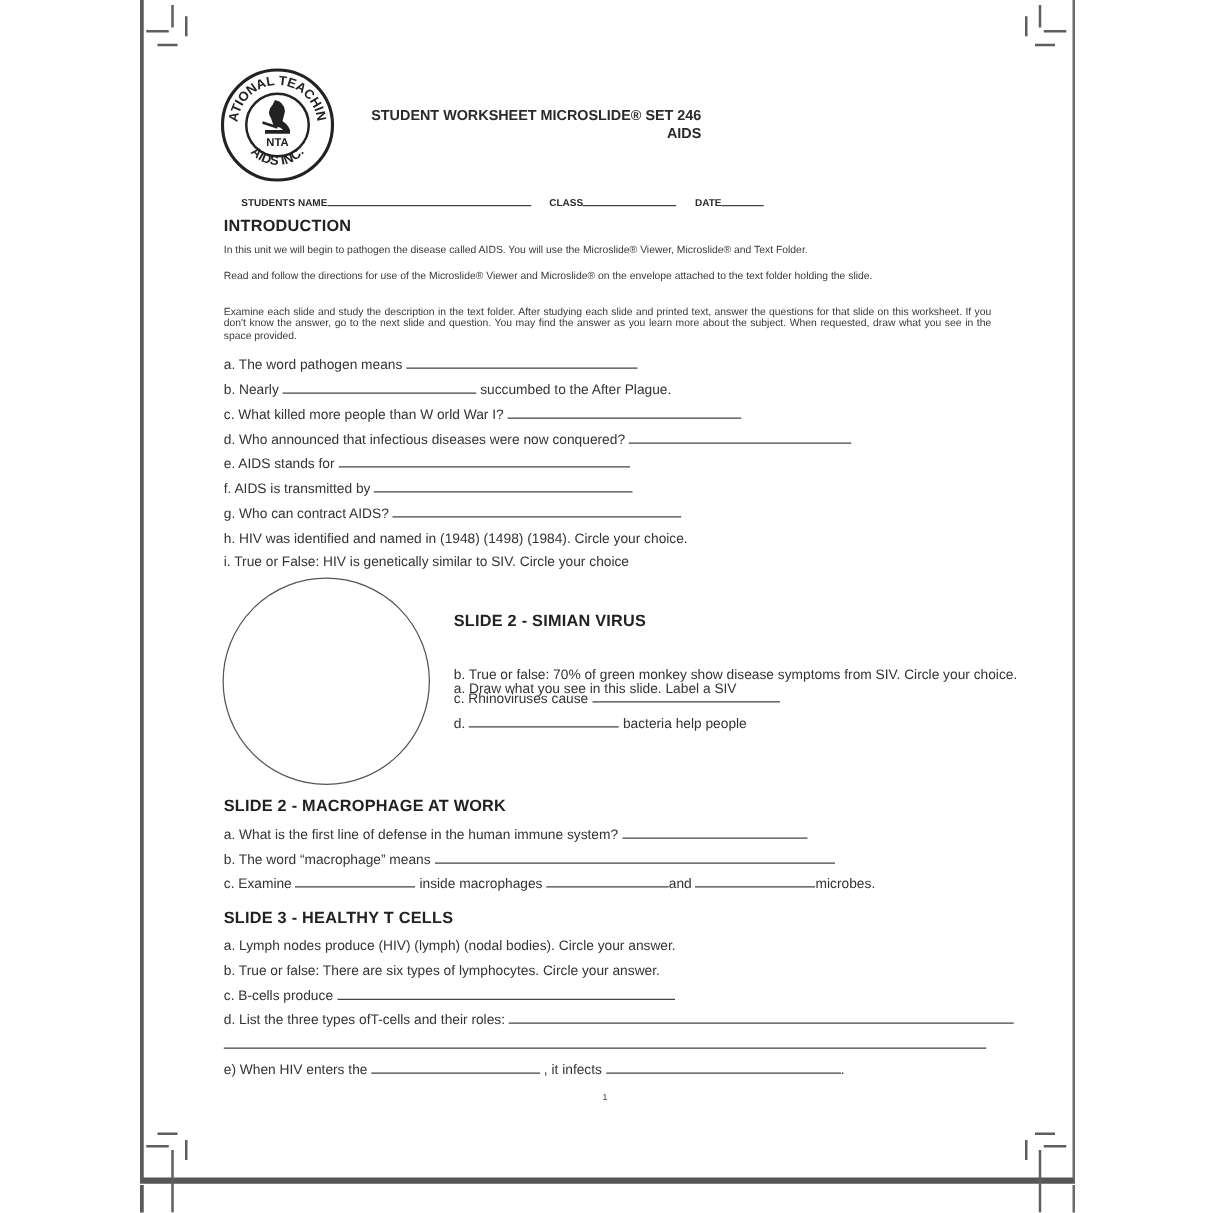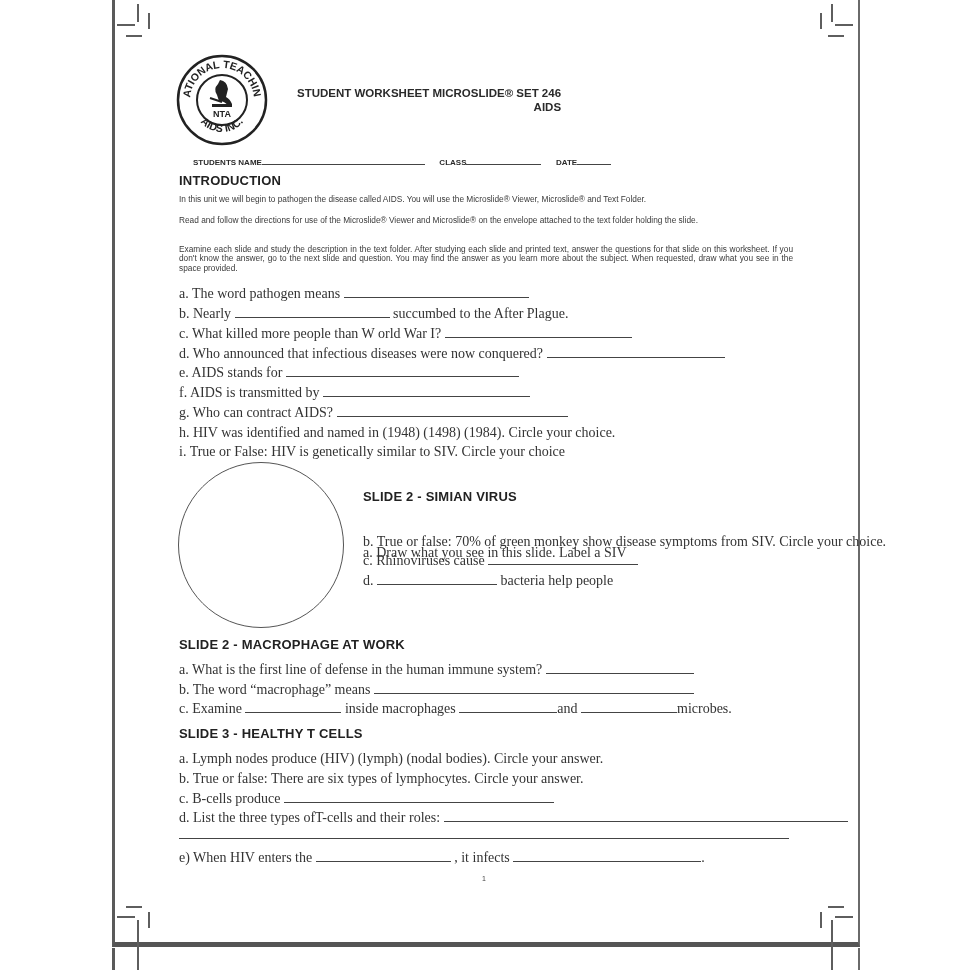--- a/index.html
+++ b/index.html
@@ -16,21 +16,21 @@
   }
   .top-edge { position:absolute; left:112px; top:0; width:748px; height:3px; background:#555; }
   .next-page { position:absolute; left:112px; top:948px; width:743px; height:30px; border-left:3px solid #5a5a5a; border-right:2px solid #6a6a6a; }
   .crop { position:absolute; background:#5e5e5e; }
   .logo { position:absolute; left:176px; top:54px; width:92px; height:92px; }
   .title-block { position:absolute; left:297px; top:86px; font-weight:bold; font-size:11.5px; line-height:14px; color:#2a2a2a;text-align:right; }
   .name-row { position:absolute; left:179px; top:156px; font-size:8px; font-weight:bold; white-space:nowrap; color:#2a2a2a;margin-left:14px; }
   .blank { display:inline-block; border-bottom:1px solid #444; height:8px; vertical-align:baseline; }
   .h-sec { position:absolute; left:179px; font-weight:bold; font-size:13px; color:#222; letter-spacing:0.2px; }
   .para { position:absolute; left:179px; width:614px; font-size:8.3px; line-height:9.3px; color:#3a3a3a; text-align:justify; }
-  .q { position:absolute; font-size:14px; white-space:nowrap; color:#333;font-family:Liberation Serif, serif; }
+  .q { position:absolute; font-size:11px; white-space:nowrap; color:#333; }
   .circle { position:absolute; left:178px; top:462px; width:164px; height:164px; border:1.5px solid #555; border-radius:50%; }
   .pagenum { position:absolute; left:482px; top:875px; font-size:7px; color:#444; }
   .fullline { position:absolute; left:179px; top:838px; width:610px; border-bottom:1px solid #444; }
 </style>
 </head>
 <body>
 
 <div class="top-edge"></div>
 <div class="page-frame"></div>
 <div class="next-page"></div>

